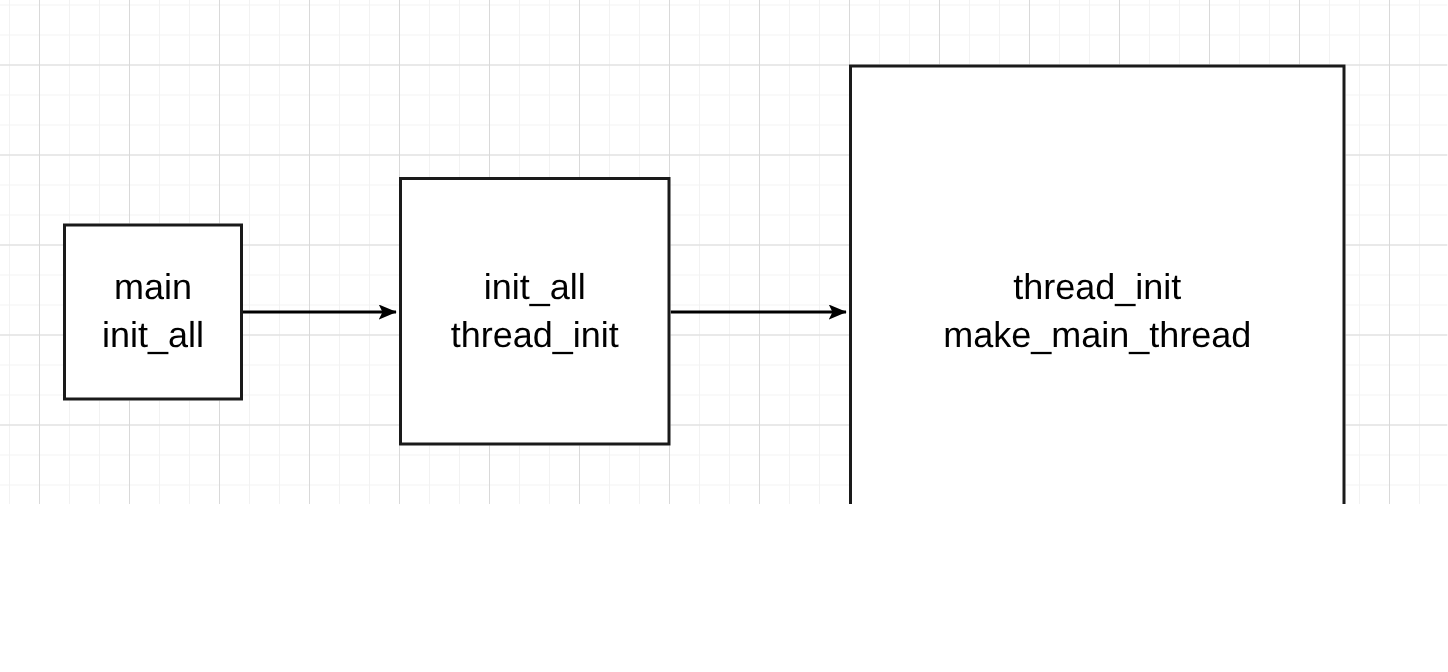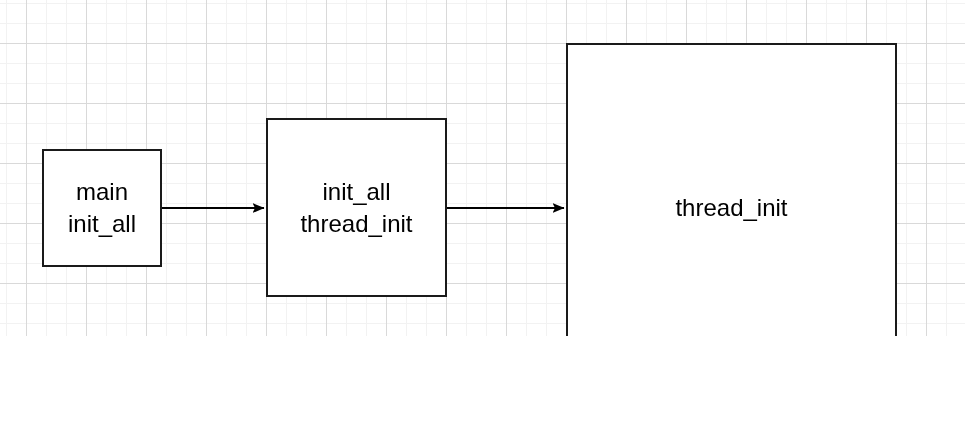--- a/index.html
+++ b/index.html
@@ -83,15 +83,16 @@
     <span class="node-line">init_all</span>
   </div>
 
   <div class="node" style="left:266px; top:118px; width:181px; height:179px;">
     <span class="node-line">init_all</span>
     <span class="node-line">thread_init</span>
   </div>
 
   <div class="node" style="left:566px; top:43px; width:331px; height:329px;">
     <span class="node-line">thread_init</span>
+    <span class="node-line">make_main_thread</span>
   </div>
 
 </div>
 
 </body></html>

